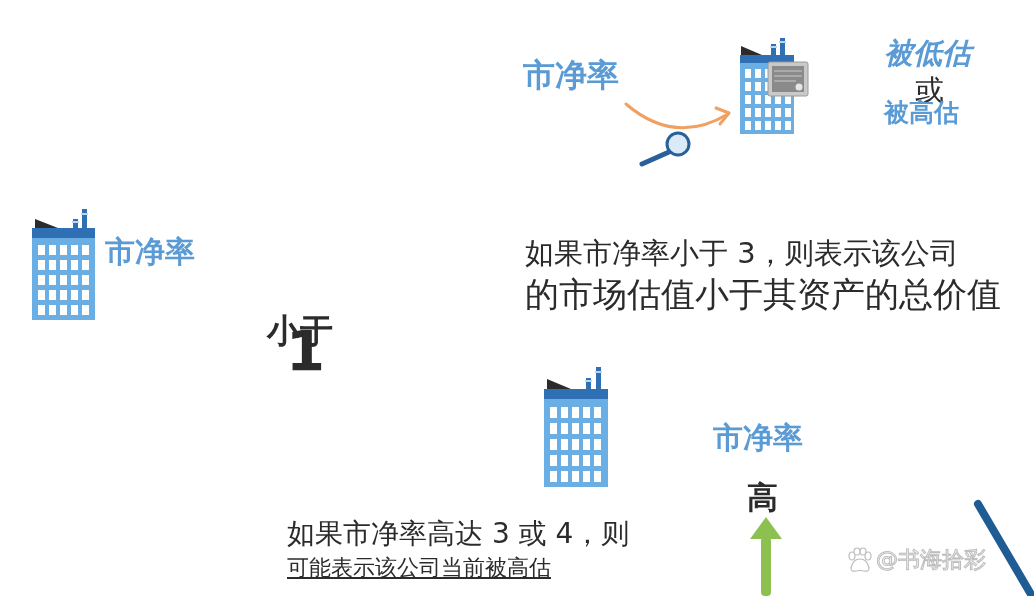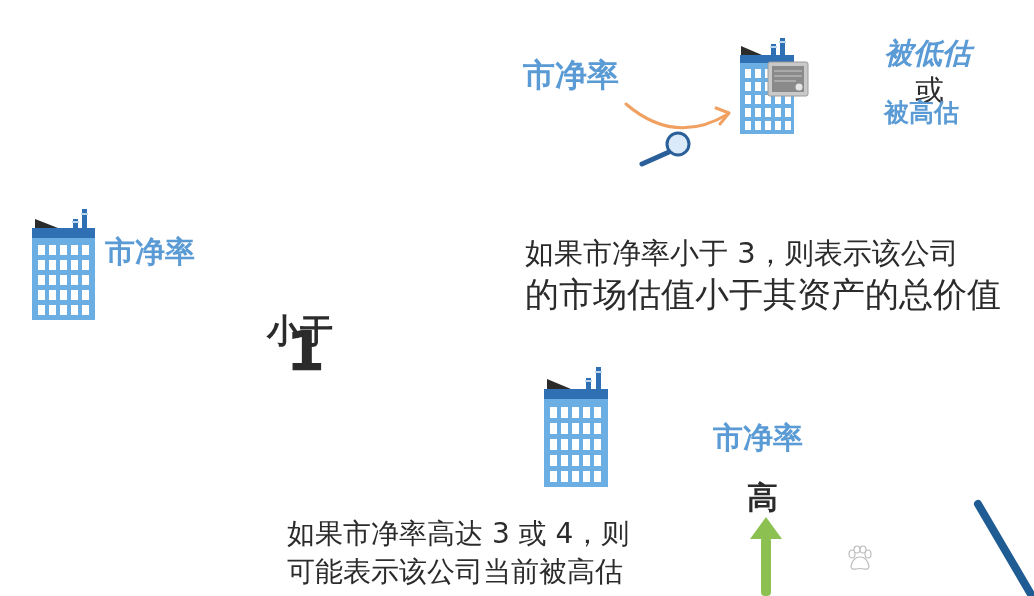--- a/index.html
+++ b/index.html
@@ -169,29 +169,30 @@
 
 <div class="abs blue-label" style="left:713px; top:418px; font-size:30px;">市净率</div>
 <div class="abs dark-text" style="left:747px; top:477px; font-size:31px; font-weight:bold;">高</div>
 
 <svg class="abs" style="left:746px; top:515px;" width="40" height="81" viewBox="0 0 40 81">
   <polygon points="20,2 36,24 4,24" fill="#8cc152"></polygon>
   <rect x="15" y="22" width="10" height="59" rx="4" fill="#8cc152"></rect>
 </svg>
 
 <div class="abs dark-text" style="left:287px; top:515px; font-size:28px;text-align:center;">如果市净率高达 3 或 4，则</div>
-<div class="abs dark-text" style="left:287px; top:553px; font-size:28px;">可能表示该公司当前被高估</div>
+<div class="abs dark-text" style="left:287px; top:553px; font-size:22px;text-decoration:underline;">可能表示该公司当前被高估</div>
 
 <svg class="abs" style="left:960px; top:490px;" width="74" height="106" viewBox="0 0 74 106">
   <line x1="18" y1="14" x2="72" y2="106" stroke="#1f5c94" stroke-width="8" stroke-linecap="round"></line>
 </svg>
 
 <div class="abs" style="left:846px; top:545px; display:flex; align-items:center; gap:4px;">
   <svg width="26" height="26" viewBox="0 0 26 26">
     <g fill="#ffffff" stroke="#bdbdbd" stroke-width="1.2">
       <ellipse cx="6" cy="9" rx="3" ry="4"></ellipse>
       <ellipse cx="11" cy="4.5" rx="3" ry="3.5"></ellipse>
       <ellipse cx="17" cy="4.5" rx="3" ry="3.5"></ellipse>
       <ellipse cx="22" cy="9" rx="3" ry="4"></ellipse>
       <path d="M5 21 Q7 12 14 12 Q21 12 23 21 Q23 25 18 24 Q14 23 10 24 Q5 25 5 21 Z"></path>
     </g>
   </svg>
+  <span class="watermark">@书海拾彩</span>
 </div>
 
 </body></html>

